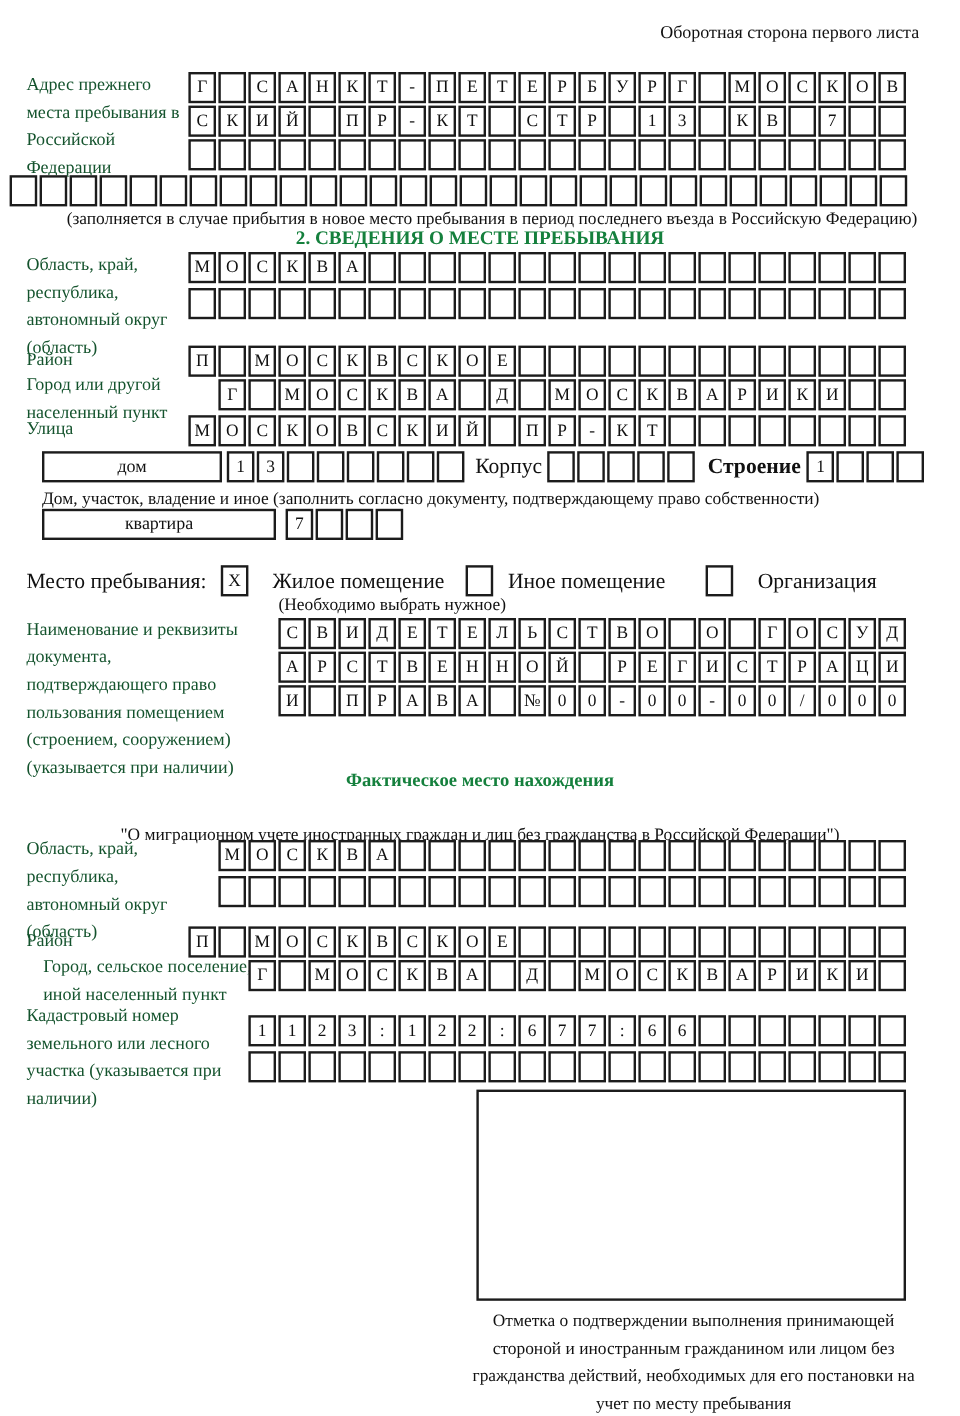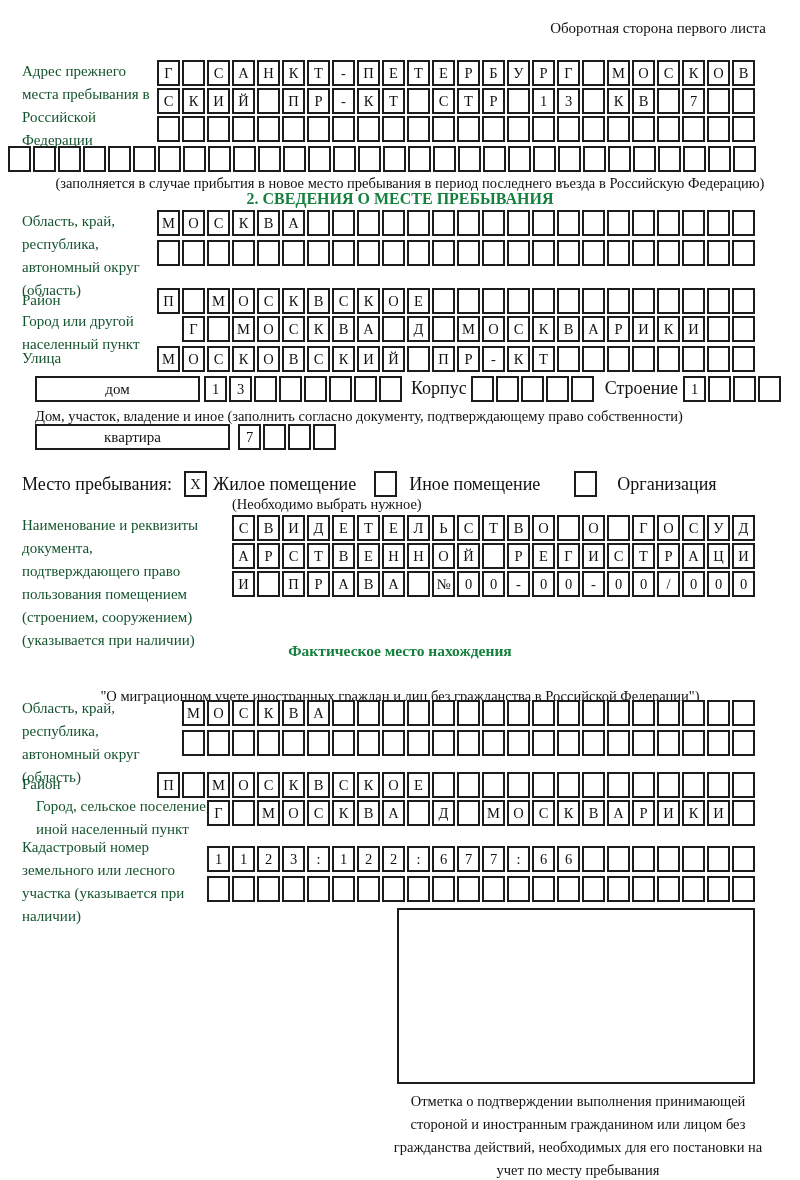--- a/index.html
+++ b/index.html
@@ -289,40 +289,40 @@
         <span class="cell"></span>
         <span class="cell"></span>
         <span class="cell"></span>
         <span class="cell"></span>
         <span class="cell"></span>
         <span class="cell"></span>
       </div>
   </div>
 
   <div class="flexrow" style="top:376px;left:35px;">
-    <div class="labelbox" style="width:165px;">дом</div>
+    <div class="labelbox" style="width:150px;">дом</div>
     <div class="cellrow" style="margin-left:4px;">
         <span class="cell">1</span>
         <span class="cell">3</span>
         <span class="cell"></span>
         <span class="cell"></span>
         <span class="cell"></span>
         <span class="cell"></span>
         <span class="cell"></span>
         <span class="cell"></span>
       </div>
     <span class="ilbl" style="margin:1px 4px 0 9px;">Корпус</span>
     <div class="cellrow">
         <span class="cell"></span>
         <span class="cell"></span>
         <span class="cell"></span>
         <span class="cell"></span>
         <span class="cell"></span>
       </div>
-    <span class="ilbl" style="margin:1px 5px 0 11px;">Строение</span>
+    <span class="ilbl" style="margin:1px 5px 0 11px;font-weight:bold;">Строение</span>
     <div class="cellrow">
         <span class="cell">1</span>
         <span class="cell"></span>
         <span class="cell"></span>
         <span class="cell"></span>
       </div>
   </div>
   <div class="note" style="top:406px;left:35px;">Дом, участок, владение и иное (заполнить согласно документу, подтверждающему право собственности)</div>
 
   <div class="flexrow" style="top:424px;left:35px;">
@@ -331,21 +331,21 @@
         <span class="cell">7</span>
         <span class="cell"></span>
         <span class="cell"></span>
         <span class="cell"></span>
       </div>
   </div>
 
   <div class="flexrow" style="top:471px;left:22px;align-items:center;">
     <span class="ilbl">Место пребывания:</span>
     <span class="cell" style="margin-left:12px;">X</span>
-    <span class="ilbl" style="margin-left:6px;">Жилое помещение</span>
+    <span class="ilbl" style="margin-left:20px;">Жилое помещение</span>
     <span class="cell" style="margin-left:18px;"></span>
     <span class="ilbl" style="margin-left:12px;">Иное помещение</span>
     <span class="cell" style="margin-left:34px;"></span>
     <span class="ilbl" style="margin-left:20px;">Организация</span>
   </div>
   <div class="note" style="top:494px;left:232px;">(Необходимо выбрать нужное)</div>
 
   <div class="lbl" style="top:514px;left:22px;width:185px;">Наименование и реквизиты документа, подтверждающего право пользования помещением (строением, сооружением) (указывается при наличии)</div>
   <div class="rows" style="top:515px;gap:2px;">
     <div class="cellrow">

